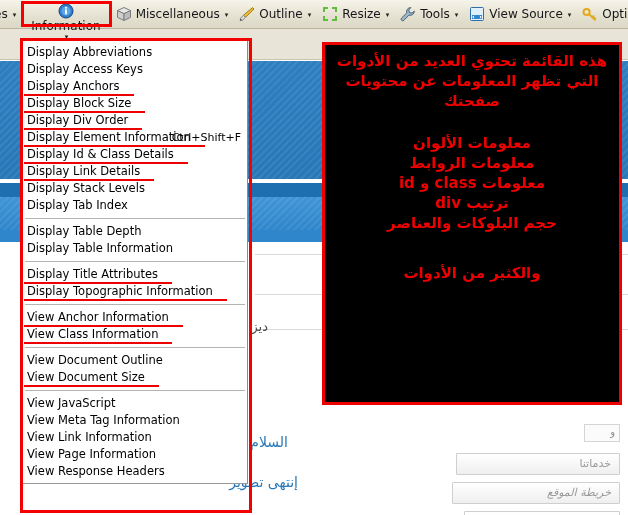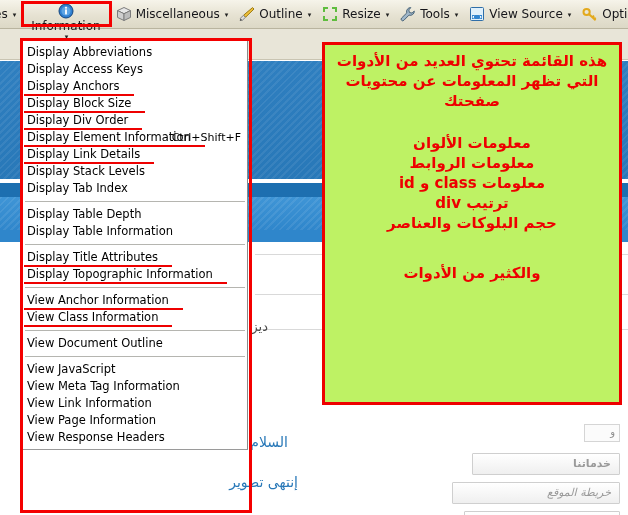--- a/index.html
+++ b/index.html
@@ -214,21 +214,21 @@
     position: absolute;
     border: 3px solid #f40000;
     pointer-events: none;
     z-index: 60;
   }
   .note-box {
     position: absolute;
     left: 322px; top: 42px;
     width: 300px; height: 363px;
     border: 3px solid #ee0000;
-    background: #bef264;
+    background: #000000;
     z-index: 55;
     overflow: hidden;
     direction: rtl;
     text-align: center;
     padding: 6px 8px 0 8px;
   }
   .note-line {
     color: #ee0000;
     font-weight: bold;
     font-size: 15px;
@@ -259,21 +259,21 @@
     <div class="bg-rule" style="left:255px; top:265px; width:373px;"></div>
     <div class="bg-rule" style="left:255px; top:300px; width:373px;"></div>
 
     <span class="bg-heading" style="right:360px; top:290px;">ديزاين</span>
 
     <span class="bg-link" style="right:340px; top:405px;padding-left:32px;">السلام</span>
     <span class="bg-link" style="right:330px; top:445px;">إنتهى تطوير</span>
 
     <div class="pg-smallbox" style="right:8px; top:395px; width:36px; height:18px;">و</div>
 
-    <div class="pg-button" style="right:8px; top:424px; width:148px;font-weight:bold;">خدماتنا</div>
+    <div class="pg-button" style="right:8px; top:424px; width:164px;">خدماتنا</div>
     <div class="pg-button" style="right:8px; top:453px; width:168px;font-style:italic;">خريطة الموقع</div>
     <div class="pg-button ltr" style="right:8px; top:482px; width:156px;">English</div>
   </div>
 
   <div class="toolbar" id="toolbar">
       <div class="tb-item" style="margin-left: -14px;">
         <span class="tb-label">es</span>
         <span class="tb-caret">▾</span>
       </div>
       <div class="tb-item highlighted">
@@ -355,34 +355,36 @@
       </div>
     </div>
 
   <div class="menu" id="menu">
       <div class="menu-item"><span class="mi-text">Display Abbreviations</span></div>
       <div class="menu-item"><span class="mi-text">Display Access Keys</span></div>
       <div class="menu-item marked"><span class="mi-text">Display Anchors</span></div>
       <div class="menu-item marked"><span class="mi-text">Display Block Size</span></div>
       <div class="menu-item marked"><span class="mi-text">Display Div Order</span></div>
       <div class="menu-item marked"><span class="mi-text">Display Element Information</span><span class="shortcut">Ctrl+Shift+F</span></div>
+      <div class="menu-item marked"><span class="mi-text">Display Id &amp; Class Details</span></div>
       <div class="menu-item marked"><span class="mi-text">Display Link Details</span></div>
       <div class="menu-item"><span class="mi-text">Display Stack Levels</span></div>
       <div class="menu-item"><span class="mi-text">Display Tab Index</span></div>
       <div class="menu-sep"></div>
       <div class="menu-item"><span class="mi-text">Display Table Depth</span></div>
       <div class="menu-item"><span class="mi-text">Display Table Information</span></div>
       <div class="menu-sep"></div>
       <div class="menu-item marked"><span class="mi-text">Display Title Attributes</span></div>
       <div class="menu-item marked"><span class="mi-text">Display Topographic Information</span></div>
       <div class="menu-sep"></div>
       <div class="menu-item marked"><span class="mi-text">View Anchor Information</span></div>
       <div class="menu-item marked"><span class="mi-text">View Class Information</span></div>
       <div class="menu-sep"></div>
       <div class="menu-item"><span class="mi-text">View Document Outline</span></div>
+      <div class="menu-item marked"><span class="mi-text">View Document Size</span></div>
       <div class="menu-sep"></div>
       <div class="menu-item"><span class="mi-text">View JavaScript</span></div>
       <div class="menu-item"><span class="mi-text">View Meta Tag Information</span></div>
       <div class="menu-item"><span class="mi-text">View Link Information</span></div>
       <div class="menu-item"><span class="mi-text">View Page Information</span></div>
       <div class="menu-item"><span class="mi-text">View Response Headers</span></div>
     </div>
 
   <div class="red-frame" style="left:20px; top:38px; width:232px; height:475px;"></div>
 

